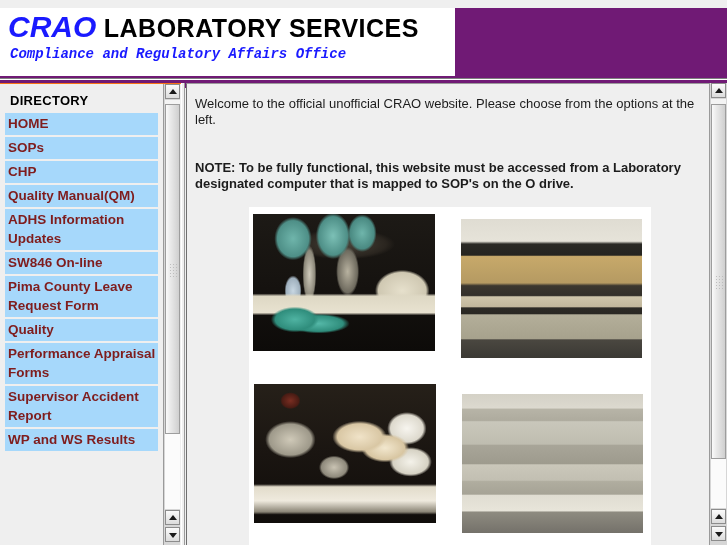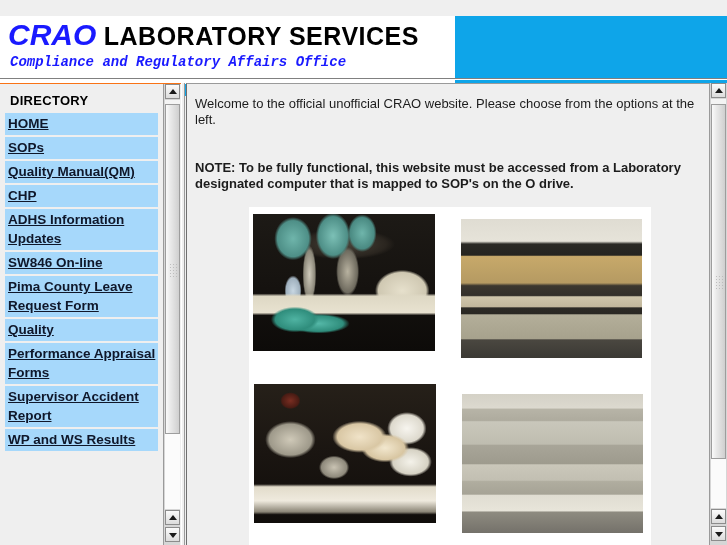--- a/index.html
+++ b/index.html
@@ -9,24 +9,24 @@
     width: 727px;
     height: 545px;
     overflow: hidden;
     background: #efefef;
     font-family: "Liberation Sans", sans-serif;
   }
 
   
   #banner-area {
     position: absolute;
-    left: 0; top: 16px;
+    left: 0; top: 8px;
     width: 727px;
     height: 80px;
-    background: #0ea5e9;
+    background: #701a75;
   }
   #banner-white {
     position: absolute;
     left: 0; top: 0;
     width: 455px;
     height: 68px;
     background: #ffffff;
   }
   #banner-title {
     position: absolute;
@@ -114,22 +114,21 @@
   .dir-item {
     background: #a6d8fb;
     margin: 0 5px 2px 5px;
     padding: 1px 0 2px 3px;
     min-height: 18px;
   }
   .dir-link {
     font-family: "Liberation Sans", sans-serif;
     font-size: 13.5px;
     font-weight: bold;
-    color: #0f172a;
-    text-decoration: underline;
+    color: #7f1d1d;
     line-height: 18px;
     cursor: pointer;
     display: inline;
   }
 
   
   .mscroll {
     position: absolute;
     top: 0;
     width: 17px;
@@ -338,22 +337,22 @@
 <div id="frame-top-edge"></div>
 
 <div id="frames">
 
   <div id="left-frame">
     <div id="left-content">
       <div id="directory-heading">DIRECTORY</div>
       <ul class="dir-list">
         <li class="dir-item"><span class="dir-link">HOME</span></li>
         <li class="dir-item"><span class="dir-link">SOPs</span></li>
+        <li class="dir-item"><span class="dir-link">CHP</span></li>
         <li class="dir-item"><span class="dir-link">Quality Manual(QM)</span></li>
-        <li class="dir-item"><span class="dir-link">CHP</span></li>
         <li class="dir-item"><span class="dir-link">ADHS Information Updates</span></li>
         <li class="dir-item"><span class="dir-link">SW846 On-line</span></li>
         <li class="dir-item"><span class="dir-link">Pima County Leave Request Form</span></li>
         <li class="dir-item"><span class="dir-link">Quality</span></li>
         <li class="dir-item"><span class="dir-link">Performance Appraisal Forms</span></li>
         <li class="dir-item"><span class="dir-link">Supervisor Accident Report</span></li>
         <li class="dir-item"><span class="dir-link">WP and WS Results</span></li>
 
       </ul>
     </div>

